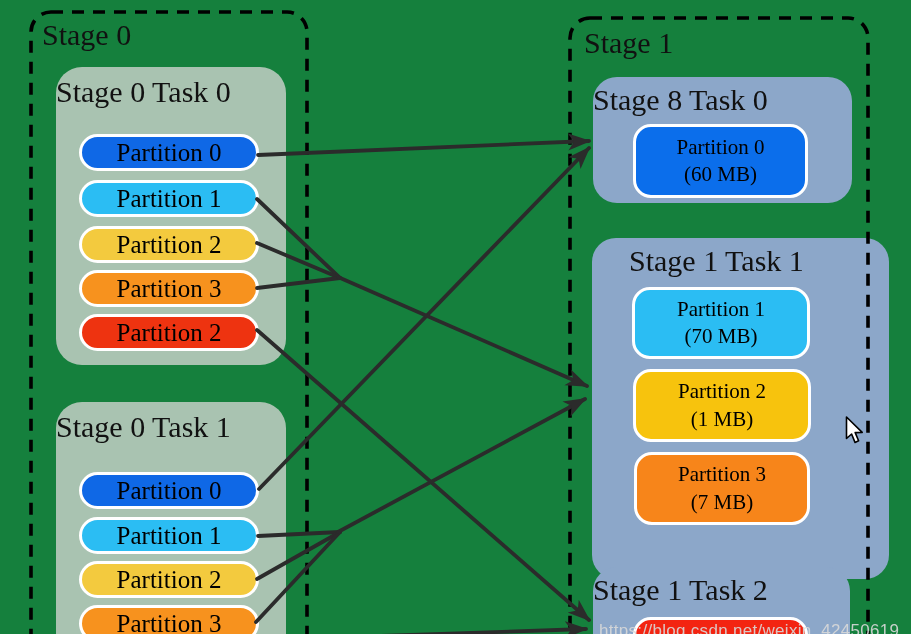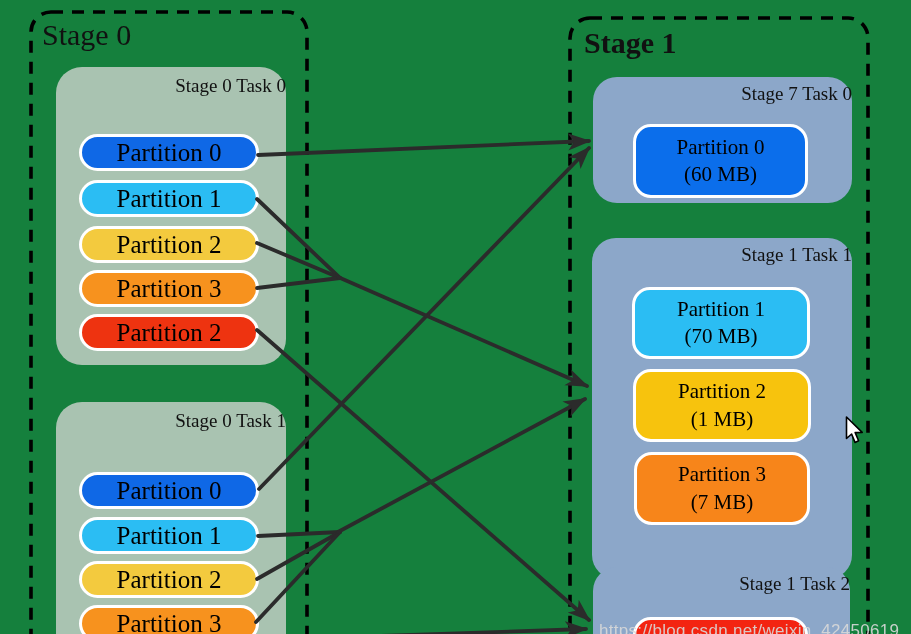--- a/index.html
+++ b/index.html
@@ -3,21 +3,21 @@
 <meta charset="utf-8">
 <style>
   html,body{margin:0;padding:0;background:#fff;}
   .canvas{
     position:relative;width:911px;height:634px;overflow:hidden;background:#15803d;
     font-family:"Liberation Serif","DejaVu Serif",serif;
   }
   .overlay{position:absolute;left:0;top:0;width:911px;height:634px;z-index:10;pointer-events:none;}
   .stage-label{position:absolute;z-index:2;font-size:30px;color:#111;}
   .task-box{position:absolute;z-index:1;border-radius:26px;}
-  .task-title{text-align:right;font-size:19px;color:#111;padding-top:8px;}
+  .task-title{text-align:left;font-size:30px;color:#111;padding-top:8px;}
   .pill{
     position:absolute;left:23px;width:180px;height:37px;border:3px solid #fff;border-radius:22px;
     display:flex;align-items:center;justify-content:center;box-sizing:border-box;
   }
   .pill-label{font-size:25px;color:#000;line-height:1;}
   .part{
     position:absolute;border:3px solid #fff;border-radius:18px;box-sizing:border-box;
     display:flex;flex-direction:column;align-items:center;justify-content:center;
   }
   .part div{font-size:21px;line-height:1.3;color:#000;text-align:center;}
@@ -26,21 +26,21 @@
     font-size:17px;color:#d9d9d9;opacity:0.9;white-space:nowrap;letter-spacing:0.3px;margin-top:18px;
   }
   .cursor{position:absolute;left:845px;top:416px;z-index:40;}
 </style>
 </head>
 <body>
 
 <div class="canvas">
 
   <div class="stage-label" style="left:42px;top:18px;">Stage 0</div>
-  <div class="stage-label" style="left:584px;top:26px;font-weight:bold;">Stage 1</div>
+  <div class="stage-label" style="left:584px;top:26px;">Stage 1</div>
 
   <div class="task-box" style="left: 56px; top: 67px; width: 230px; height: 298px; background-color: rgb(169, 195, 177);">
     <div class="task-title">Stage 0 Task 0</div>
     <div class="pill" style="top: 67px; background-color: rgb(15, 104, 230);">
       <span class="pill-label">Partition 0</span>
     </div>
     <div class="pill" style="top: 113px; background-color: rgb(43, 189, 243);">
       <span class="pill-label">Partition 1</span>
     </div>
     <div class="pill" style="top: 159px; background-color: rgb(243, 202, 62);">
@@ -64,28 +64,28 @@
     </div>
     <div class="pill" style="top: 159px; background-color: rgb(243, 202, 62);">
       <span class="pill-label">Partition 2</span>
     </div>
     <div class="pill" style="top: 203px; background-color: rgb(247, 146, 30);">
       <span class="pill-label">Partition 3</span>
     </div>
   </div>
 
   <div class="task-box" style="left: 593px; top: 77px; width: 259px; height: 126px; border-radius: 24px; background-color: rgb(140, 167, 201);">
-    <div class="task-title" style="padding-top:6px;">Stage 7 Task 0</div>
+    <div class="task-title" style="padding-top:6px;">Stage 8 Task 0</div>
     <div class="part" style="left: 40px; top: 47px; width: 175px; height: 74px; background-color: rgb(11, 110, 235);">
       <div>Partition 0</div>
       <div>(60 MB)</div>
     </div>
   </div>
 
-  <div class="task-box" style="left: 592px; top: 238px; width: 260px; height: 341px; border-radius: 24px; background-color: rgb(140, 167, 201);">
+  <div class="task-box" style="left: 592px; top: 238px; width: 260px; height: 341px; border-radius: 24px; background-color: rgb(140, 167, 201); padding-left: 37px;">
     <div class="task-title" style="padding-top:6px;">Stage 1 Task 1</div>
     <div class="part" style="left: 40px; top: 49px; width: 178px; height: 72px; background-color: rgb(43, 189, 243);">
       <div>Partition 1</div>
       <div>(70 MB)</div>
     </div>
     <div class="part" style="left: 41px; top: 131px; width: 178px; height: 73px; background-color: rgb(247, 195, 13);">
       <div>Partition 2</div>
       <div>(1 MB)</div>
     </div>
     <div class="part" style="left: 42px; top: 214px; width: 176px; height: 73px; background-color: rgb(247, 133, 26);">

